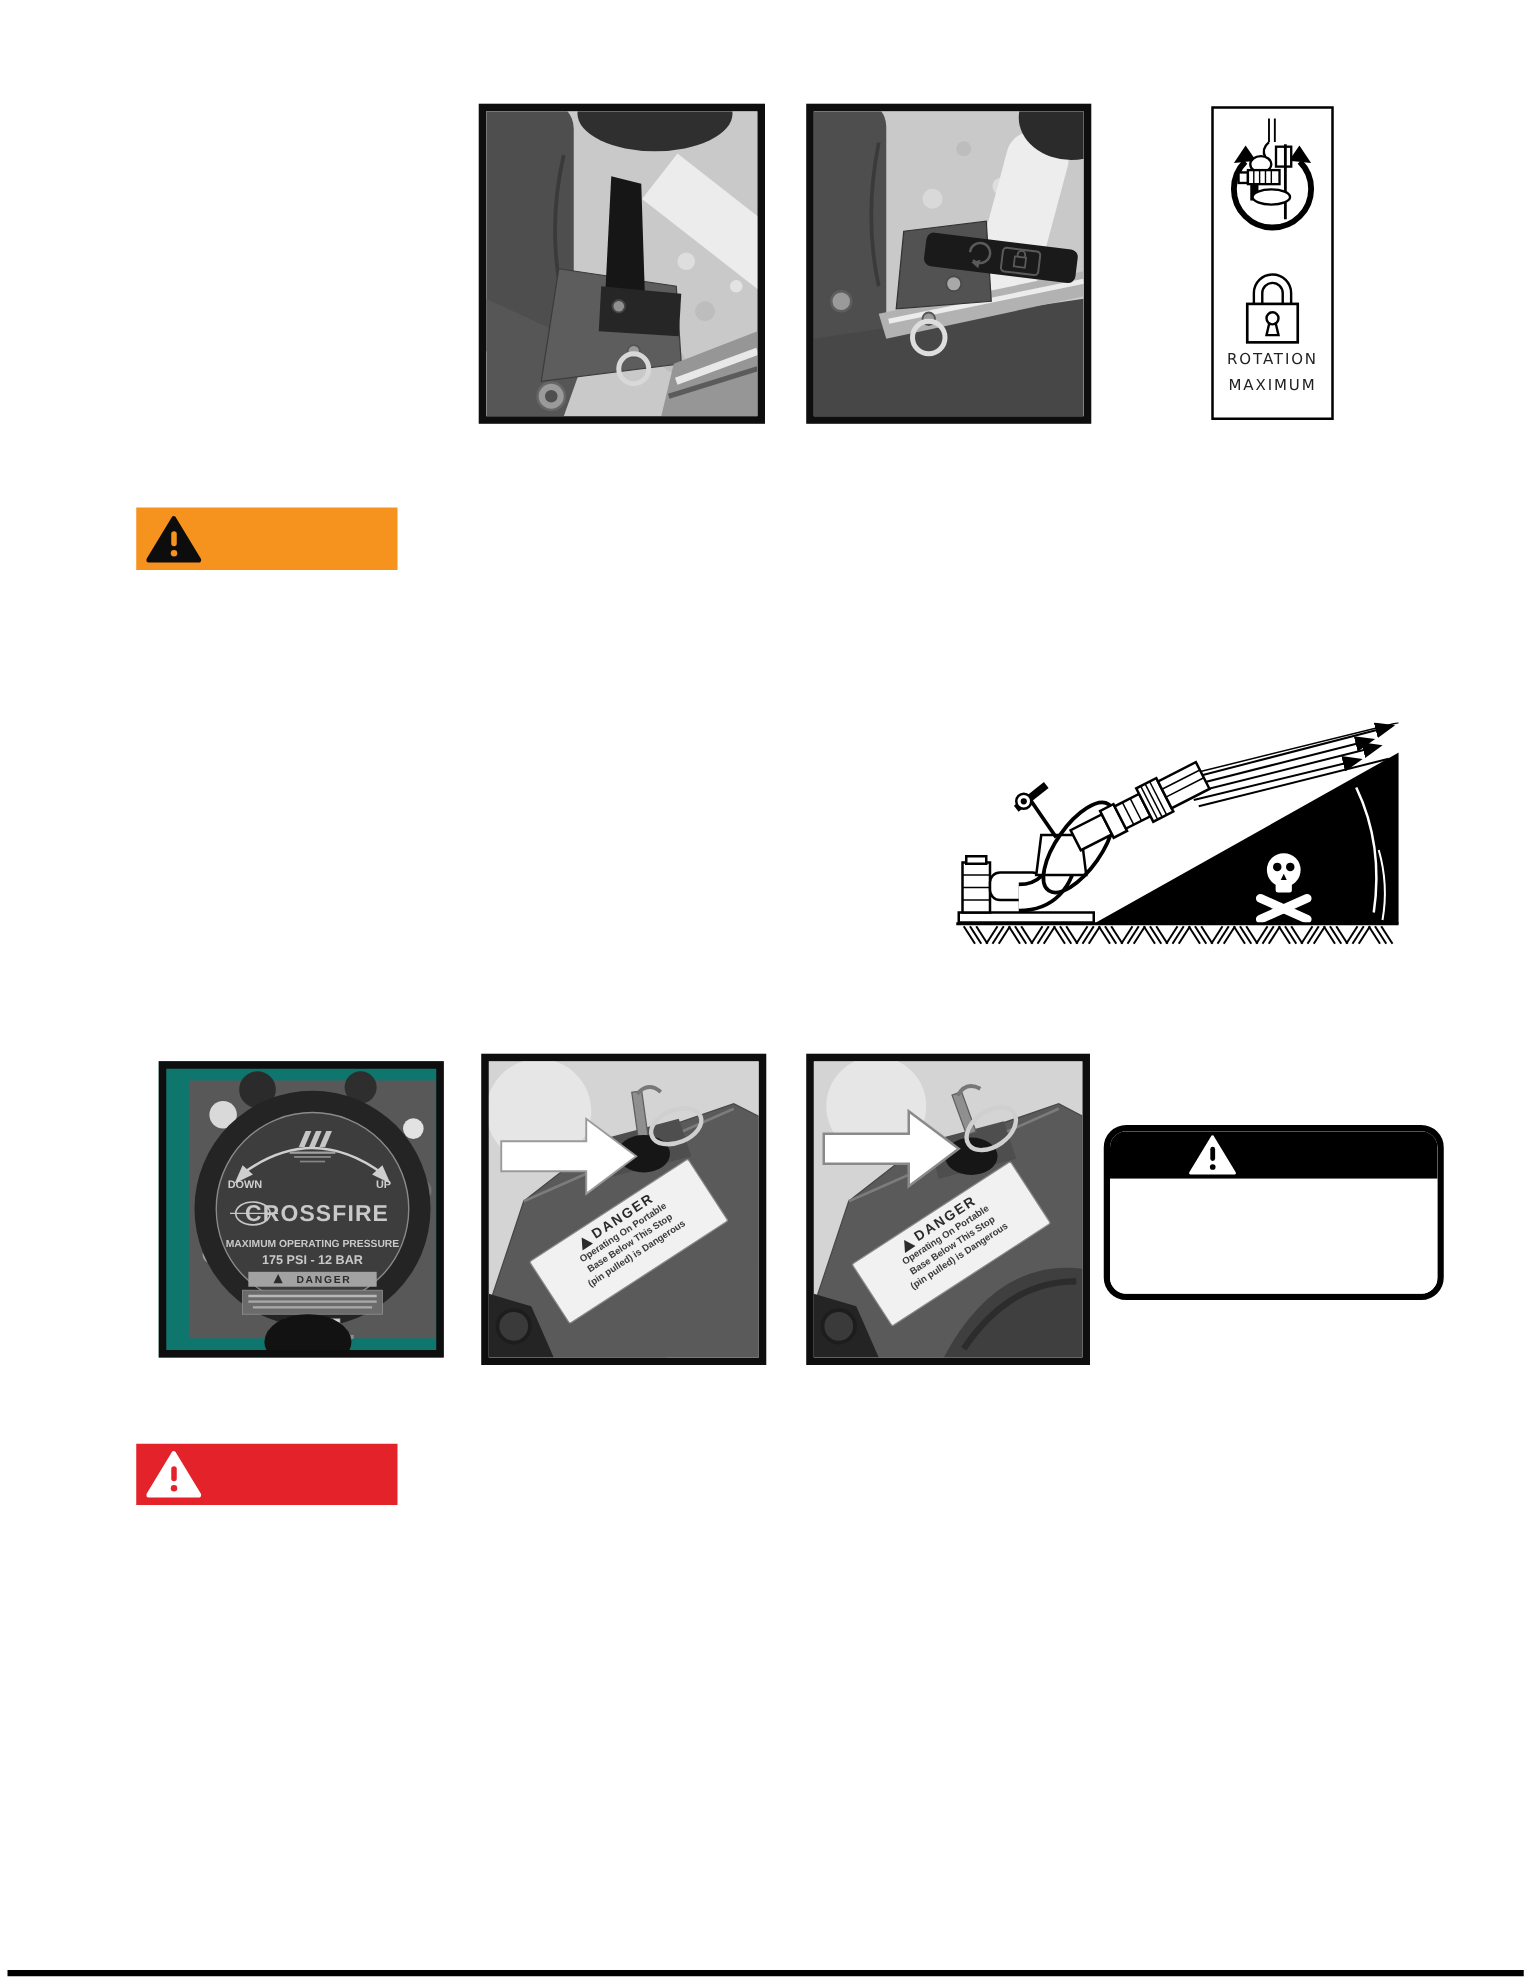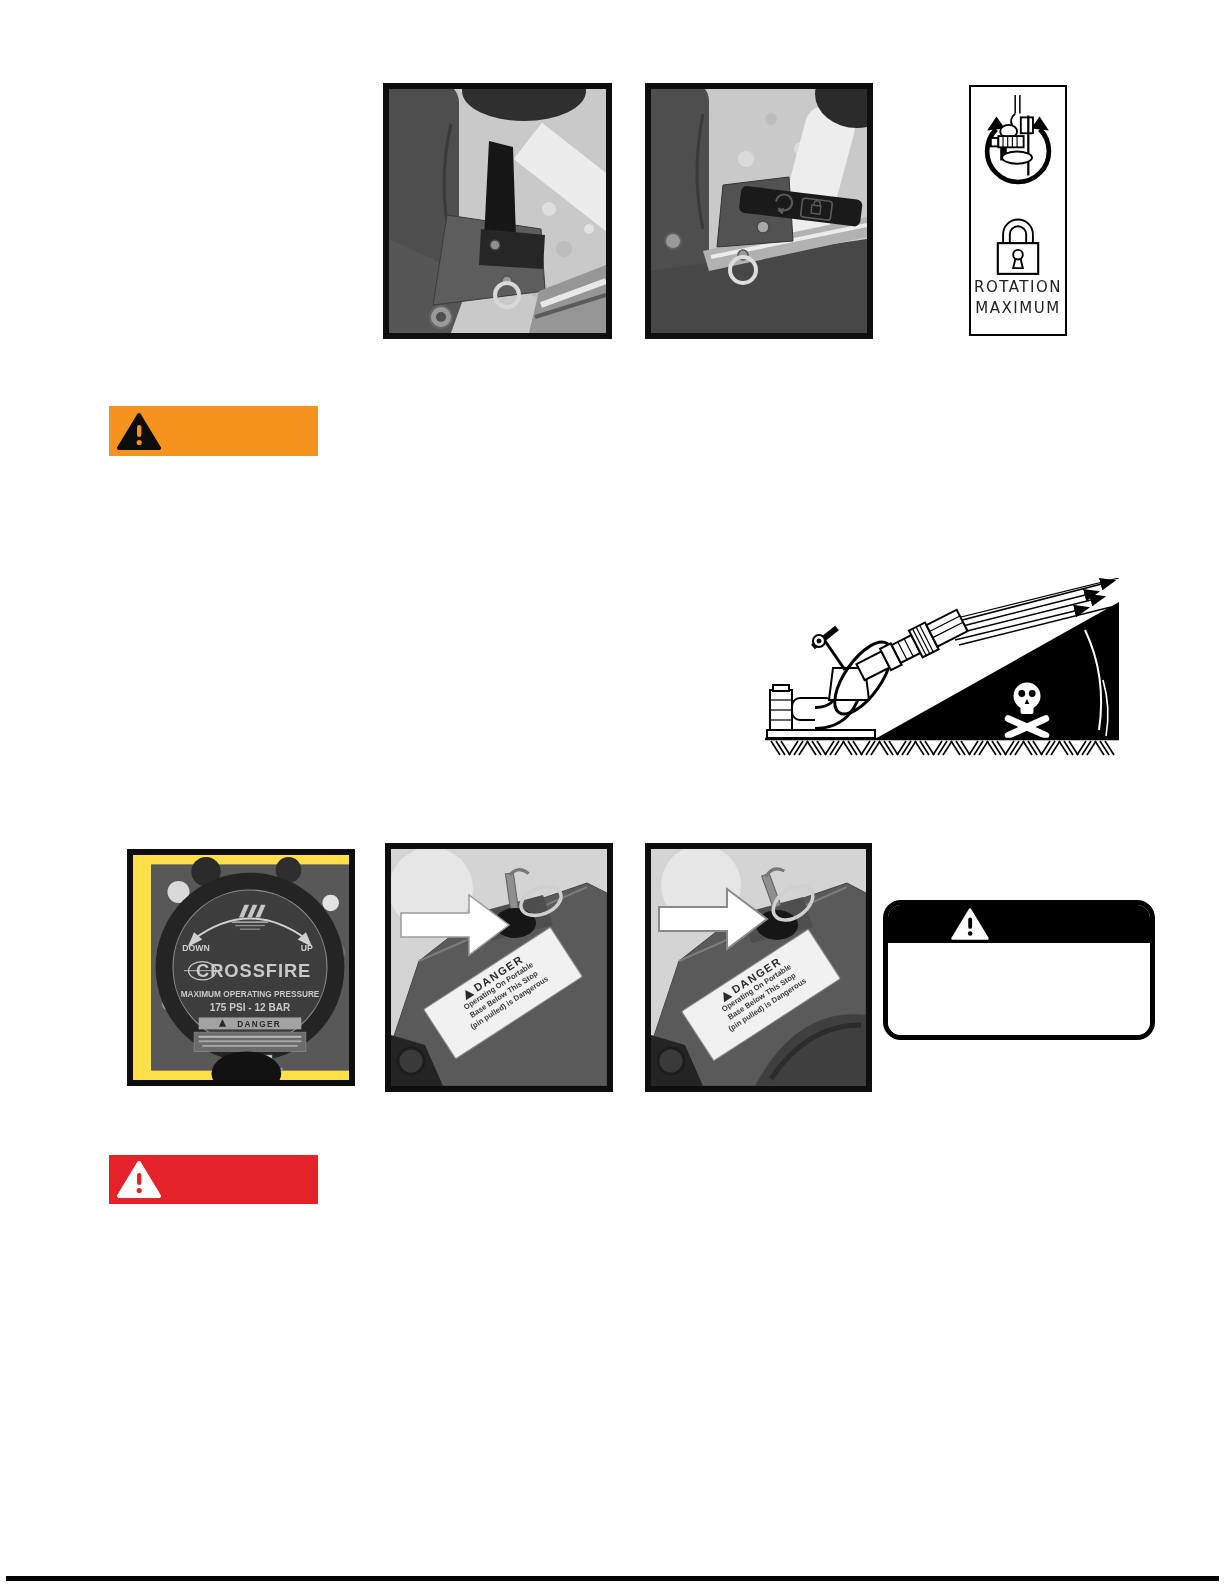--- a/index.html
+++ b/index.html
@@ -15,21 +15,21 @@
   .photo svg{display:block;width:100%;height:100%;}
   
   #photo-lever-unlocked{left:383px;top:83px;width:229px;height:256px;}
   #photo-lever-locked{left:645px;top:83px;width:228px;height:256px;}
   #rotation-locked-sign{
     left:969px;top:85px;width:98px;height:251px;box-sizing:border-box;
     border:2px solid #000;background:#fff;text-align:center;
   }
   .rot-art{margin:4px auto 0;display:block;}
   .rot-text{
-    font-family:"DejaVu Sans", sans-serif;color:#222;font-size:15px;
+    font-family:"DejaVu Sans", sans-serif;color:#222;font-size:12px;
     letter-spacing:1.5px;line-height:21px;font-weight:400;
   }
   
   .banner{position:absolute;display:flex;align-items:center;}
   #warning-banner-orange{left:109px;top:406px;width:209px;height:50px;background:#F6921E;}
   #danger-banner-red{left:109px;top:1155px;width:209px;height:49px;background:#E3222A;}
   .banner svg{margin-left:8px;}
   
   #slope-illustration{left:745px;top:578px;}
   
@@ -264,21 +264,21 @@
       <line x1="70" y1="-15" x2="70" y2="15" stroke-width="1.2"></line>
       <line x1="74" y1="-15" x2="74" y2="15" stroke-width="1.2"></line>
       <line x1="78" y1="-15" x2="78" y2="15" stroke-width="1.2"></line>
       <rect x="84" y="-12" width="34" height="24" stroke-width="2"></rect>
       <line x1="84" y1="-5" x2="118" y2="-5" stroke-width="1.2"></line>
       <line x1="84" y1="2" x2="118" y2="2" stroke-width="1.2"></line>
     </g>
   </g>
 </svg>
 
-<div class="photo" id="photo-crossfire-label" style="background:#fde047;padding-left:18px;">
+<div class="photo" id="photo-crossfire-label" style="background:#0f766e;padding-left:18px;">
   <svg viewBox="0 0 216 225">
     <rect x="0" y="0" width="216" height="225" fill="#585858"></rect>
     <circle cx="60" cy="8" r="16" fill="#2b2b2b"></circle>
       <circle cx="150" cy="6" r="14" fill="#2e2e2e"></circle>
     <circle cx="30" cy="30" r="12" fill="#d9d9d9"></circle>
       <circle cx="196" cy="42" r="9" fill="#e2e2e2"></circle>
     <circle cx="20" cy="152" r="8" fill="#9d9d9d"></circle>
       <circle cx="202" cy="96" r="10" fill="#6f6f6f"></circle>
     <circle cx="108" cy="112" r="103" fill="#242424"></circle>
     <circle cx="108" cy="112" r="84" fill="#3d3d3d" stroke="#8a8a8a" stroke-width="1.2"></circle>

